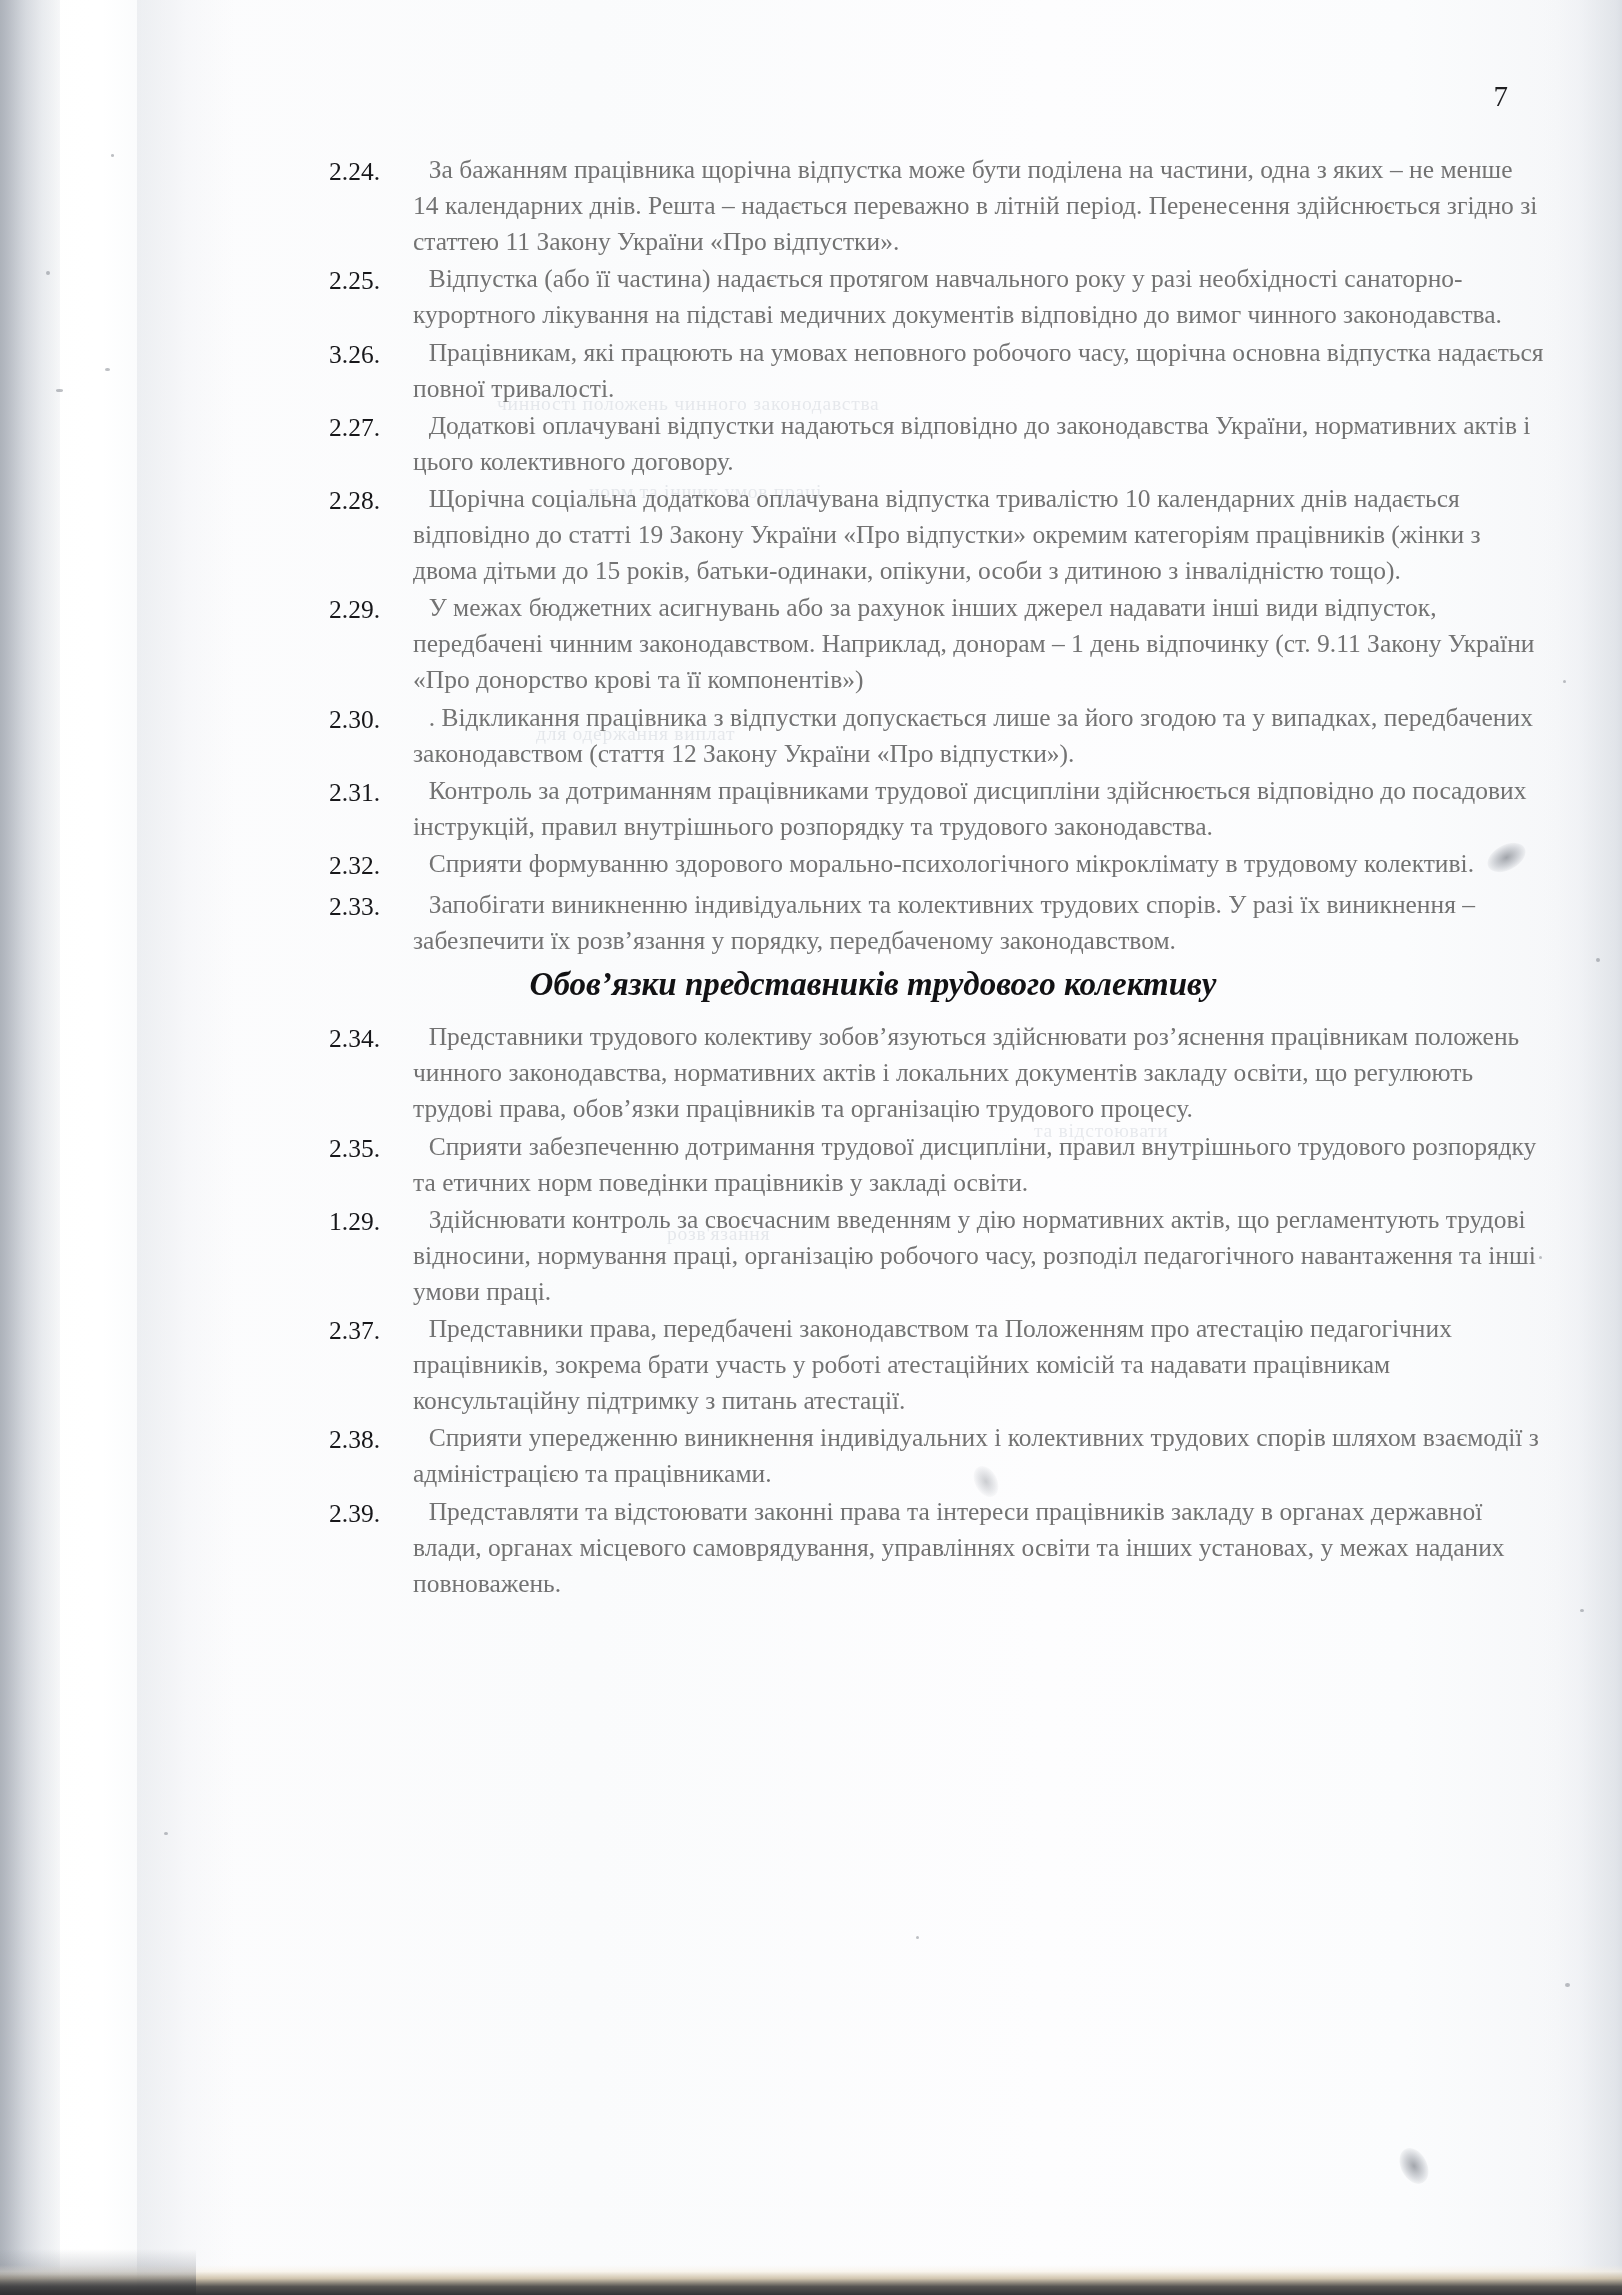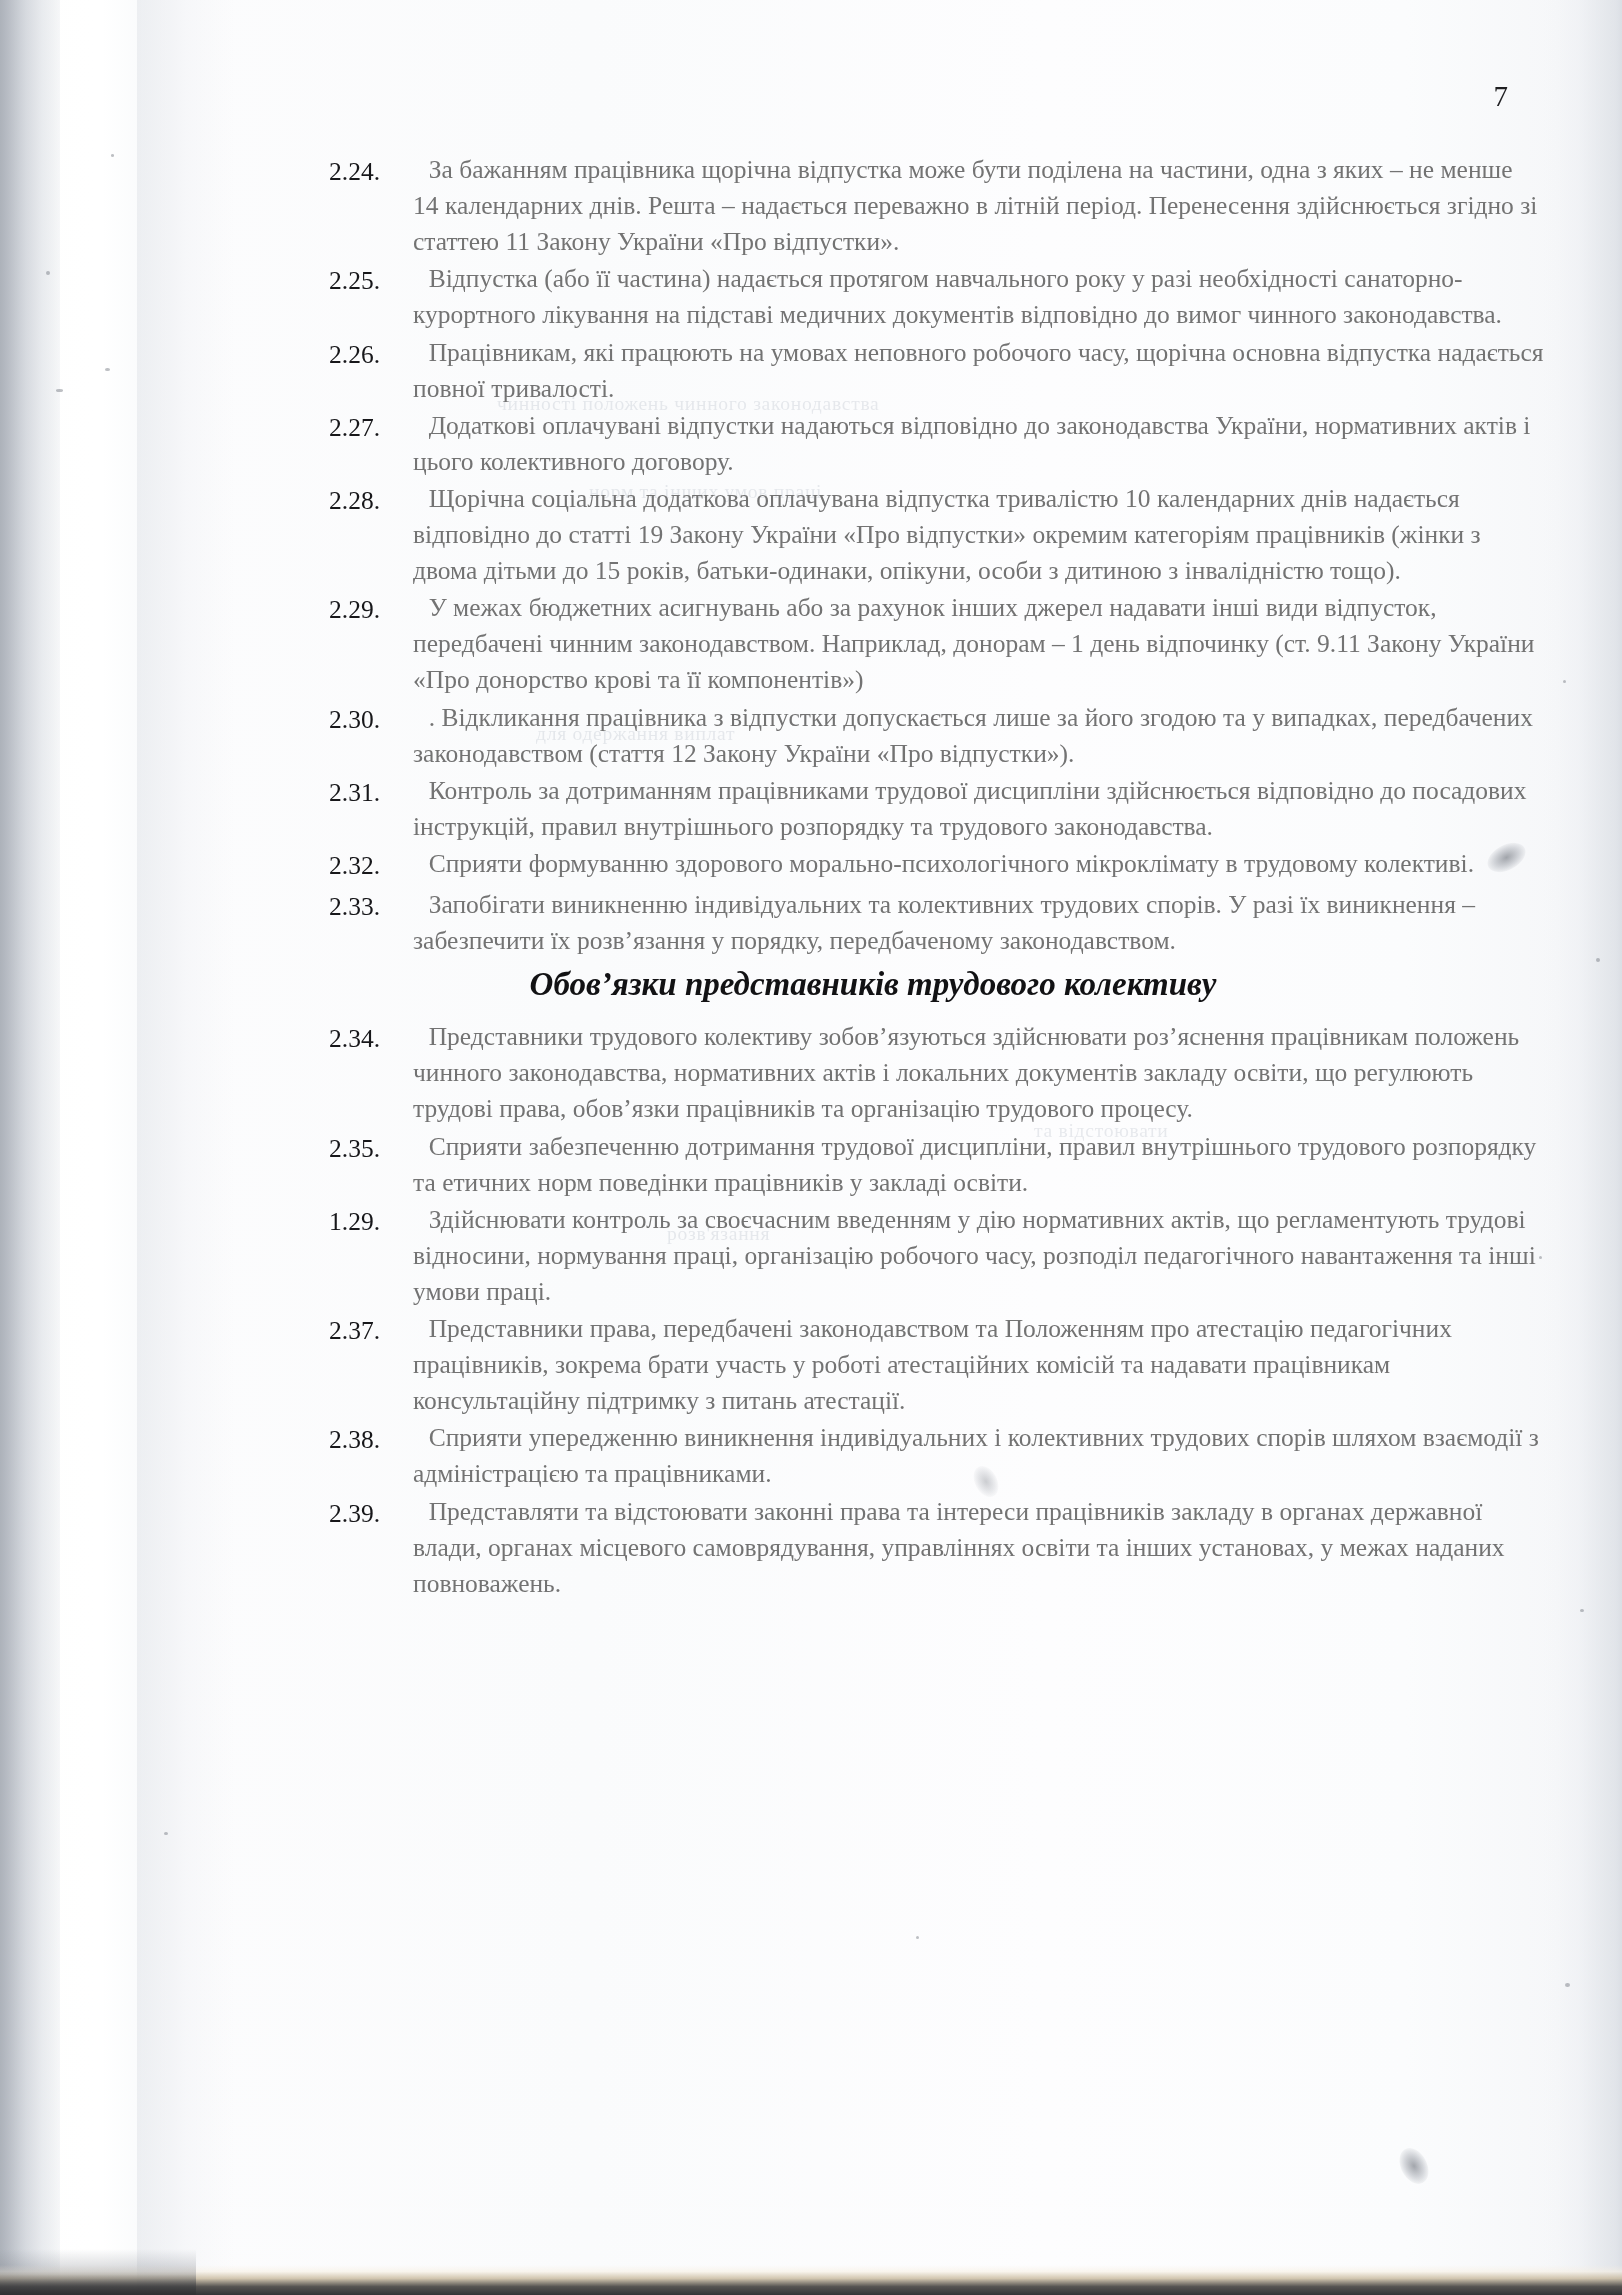--- a/index.html
+++ b/index.html
@@ -218,21 +218,21 @@
       <div class="clause-num">2.24.</div>
       <div class="clause-body">За бажанням працівника щорічна відпустка може бути поділена на частини, одна з яких – не менше 14 календарних днів. Решта – надається переважно в літній період. Перенесення здійснюється згідно зі статтею 11 Закону України «Про відпустки».</div>
     </div>
 
     <div class="clause">
       <div class="clause-num">2.25.</div>
       <div class="clause-body">Відпустка (або її частина) надається протягом навчального року у разі необхідності санаторно-курортного лікування на підставі медичних документів відповідно до вимог чинного законодавства.</div>
     </div>
 
     <div class="clause">
-      <div class="clause-num">2.26.</div>
+      <div class="clause-num">3.26.</div>
       <div class="clause-body">Працівникам, які працюють на умовах неповного робочого часу, щорічна основна відпустка надається повної тривалості.</div>
     </div>
 
     <div class="clause">
       <div class="clause-num">2.27.</div>
       <div class="clause-body">Додаткові оплачувані відпустки надаються відповідно до законодавства України, нормативних актів і цього колективного договору.</div>
     </div>
 
     <div class="clause">
       <div class="clause-num">2.28.</div>

